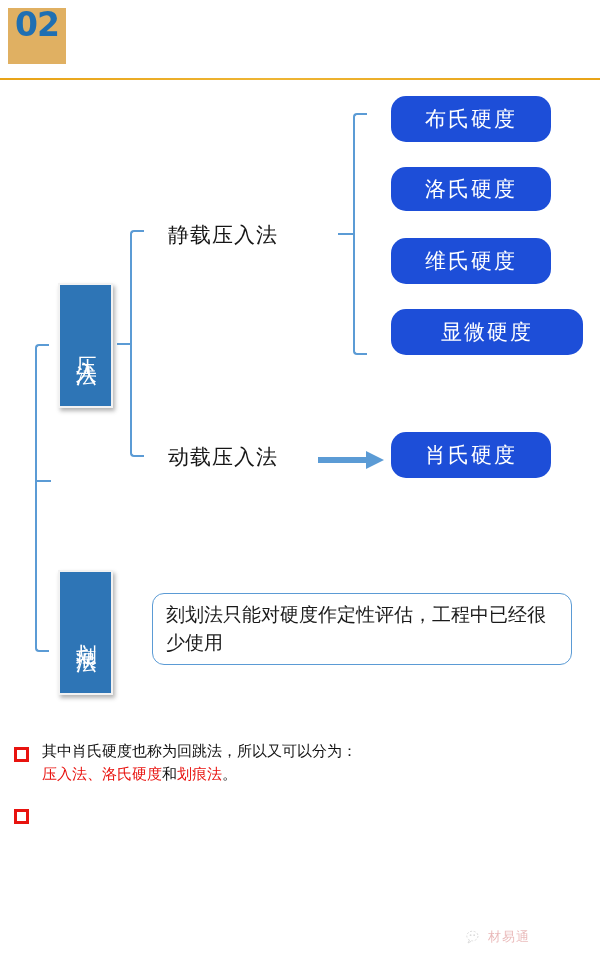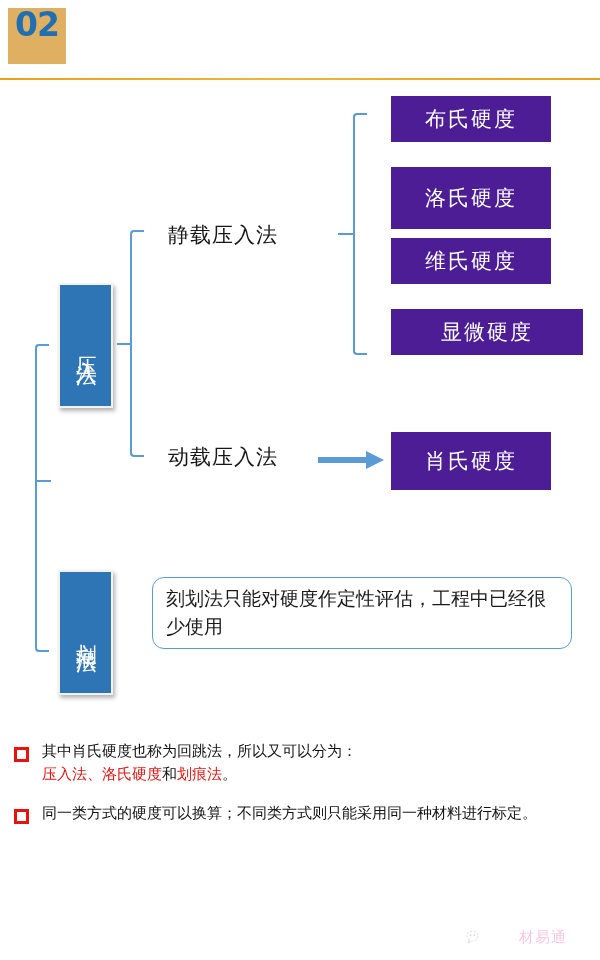--- a/index.html
+++ b/index.html
@@ -58,29 +58,30 @@
 
   
   #diagram {
     position: absolute;
     left: 0; top: 80px;
     width: 600px; height: 640px;
   }
 
   .green-box {
     position: absolute;
-    background: #4c1d95;
+    background: #1d4ed8;
     display: flex;
     align-items: center;
     justify-content: center;
     color: #FFFFFF;
     font-family: "DejaVu Sans", sans-serif;
     font-size: 21px;
     letter-spacing: 2px;
     box-sizing: border-box;
+    border-radius: 15px;
   }
 
   .blue-box {
     position: absolute;
     background: #2E75B6;
     border: 2px solid #F2F2F2;
     box-shadow: 2px 3px 4px rgba(90,90,90,0.45);
     display: flex;
     align-items: center;
     justify-content: center;
@@ -112,21 +113,21 @@
     border-style: solid;
     box-sizing: border-box;
   }
   .bracket-stub {
     position: absolute;
     background: #5B9BD5;
   }
 
   #note-box {
     position: absolute;
-    left: 152px; top: 497px;
+    left: 152px; top: 513px;
     width: 420px; height: 72px;
     border: 1.5px solid #5B9BD5;
     border-radius: 12px;
     box-sizing: border-box;
     padding: 7px 13px 0 13px;
     font-family: "DejaVu Sans", sans-serif;
     font-size: 19px;
     line-height: 1.45;
     color: #1a1a1a;
   }
@@ -166,44 +167,43 @@
   #watermark {
     position: absolute;
     left: 466px; top: 928px;
     display: flex;
     align-items: center;
     gap: 5px;
     opacity: 0.30;
   }
   #watermark-text {
     font-family: "DejaVu Sans", sans-serif;
-    font-size: 15px;
-    color: #ec4899;
+    font-size: 13px;
+    color: #b91c1c;
     letter-spacing: 1px;
-    margin-left: 31px;
   }
 </style>
 </head>
 <body>
 
 <div id="header">
   <div id="section-badge">
     <span id="section-badge-number">02</span>
   </div>
   <div id="header-rule"></div>
 </div>
 
 <div id="diagram">
 
   <div class="green-box" style="left:391px; top:16px; width:160px; height:46px;">布氏硬度</div>
-  <div class="green-box" style="left:391px; top:87px; width:160px; height:62px;">洛氏硬度</div>
+  <div class="green-box" style="left:391px; top:87px; width:160px; height:44px;">洛氏硬度</div>
   <div class="green-box" style="left:391px; top:158px; width:160px; height:46px;text-align:right;">维氏硬度</div>
   <div class="green-box" style="left:391px; top:229px; width:192px; height:46px;">显微硬度</div>
 
-  <div class="green-box" style="left:391px; top:352px; width:160px; height:58px;">肖氏硬度</div>
+  <div class="green-box" style="left:391px; top:352px; width:160px; height:46px;">肖氏硬度</div>
 
   <div class="bracket" style="left:353px; top:33px; width:14px; height:242px; border-width:2px 0 2px 2px; border-radius:4px 0 0 4px;"></div>
   <div class="bracket-stub" style="left:338px; top:153px; width:17px; height:2px;"></div>
 
   <div class="mid-label" style="left:168px; top:363px;">动载压入法</div>
   <div class="mid-label" style="left:168px; top:141px;">静载压入法</div>
 
   <div class="bracket" style="left:130px; top:150px; width:14px; height:227px; border-width:2px 0 2px 2px; border-radius:4px 0 0 4px;"></div>
   <div class="bracket-stub" style="left:117px; top:263px; width:15px; height:2px;"></div>
 
@@ -227,21 +227,20 @@
 <div id="bullets">
 
   <div class="bullet-row">
     <span class="bullet-marker"></span>
     <span>其中肖氏硬度也称为回跳法，所以又可以分为：</span><br>
     <span class="em-red">压入法、洛氏硬度</span><span>和</span><span class="em-red">划痕法</span><span>。</span>
   </div>
 
   <div class="bullet-row">
     <span class="bullet-marker"></span>
-    <span>同一类方式的硬度可以换算；不同类方式则只能采用同一种材料进行标定。</span>
   </div>
 </div>
 
 <div id="watermark">
   <svg width="17" height="15" viewBox="0 0 17 15">
     <ellipse cx="6.4" cy="6" rx="5.6" ry="4.8" fill="none" stroke="#8a8a8a" stroke-width="1" stroke-dasharray="2 1.6"></ellipse>
     <path d="M3.4 10.2 L2 13 L5 11.4" fill="none" stroke="#8a8a8a" stroke-width="1"></path>
     <circle cx="4.6" cy="5.2" r="0.9" fill="#8a8a8a"></circle>
     <circle cx="8.2" cy="5.2" r="0.9" fill="#8a8a8a"></circle>
   </svg>

